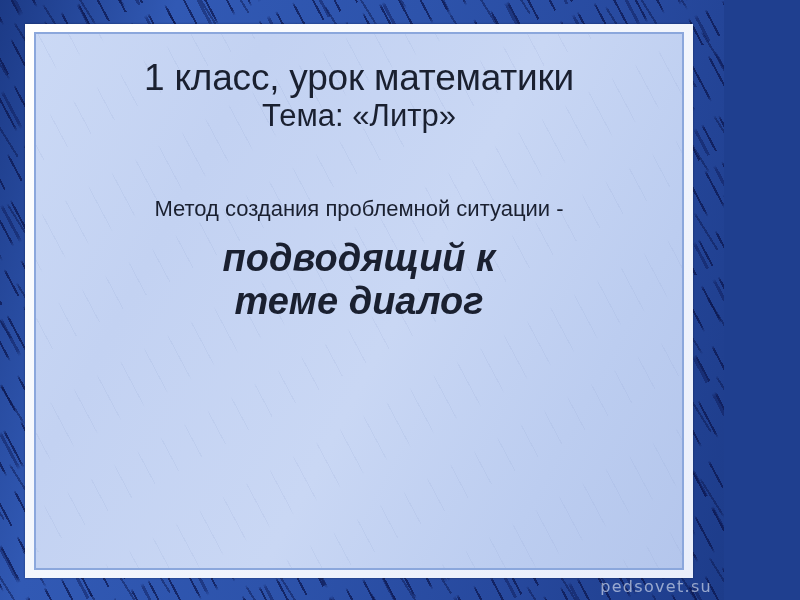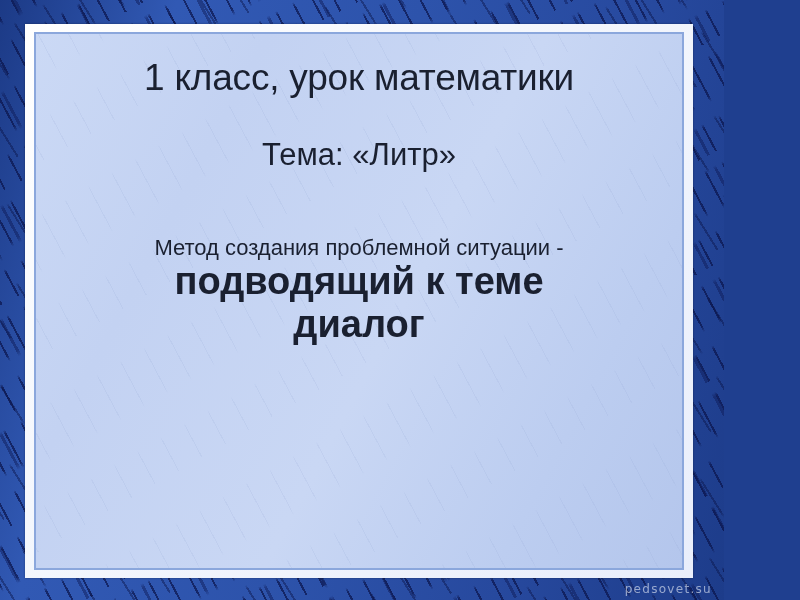--- a/index.html
+++ b/index.html
@@ -147,48 +147,48 @@
 
   .line-title {
     margin-top:23px;
     font-size:37px;
     line-height:1.12;
     color:#1a2030;
     letter-spacing:-0.2px;
     white-space:nowrap;
   }
   .line-theme {
-    margin-top:39px;
     font-size:31px;
     line-height:1.15;
     color:#1a2030;
     white-space:nowrap;
   }
   .line-method {
     margin-top:62px;
     font-size:22px;
     line-height:1.15;
     color:#1a2030;
     white-space:nowrap;
   }
   .line-dialog {
-    margin-top:0;
+    margin-top:16px;
     font-size:38px;
     line-height:1.12;
     font-weight:bold;
+    font-style:italic;
     color:#1a2030;
     padding:0 120px;
   }
 
   
   .watermark {
     position:absolute;
     right:12px; bottom:4px;
     z-index:5;
-    font-size:12px;
+    font-size:16px;
     letter-spacing:1.3px;
     color:rgba(226,232,245,.62);
     font-family:"DejaVu Sans", sans-serif;
   }
 </style>
 </head>
 <body>
 
 <div class="slide">
 

